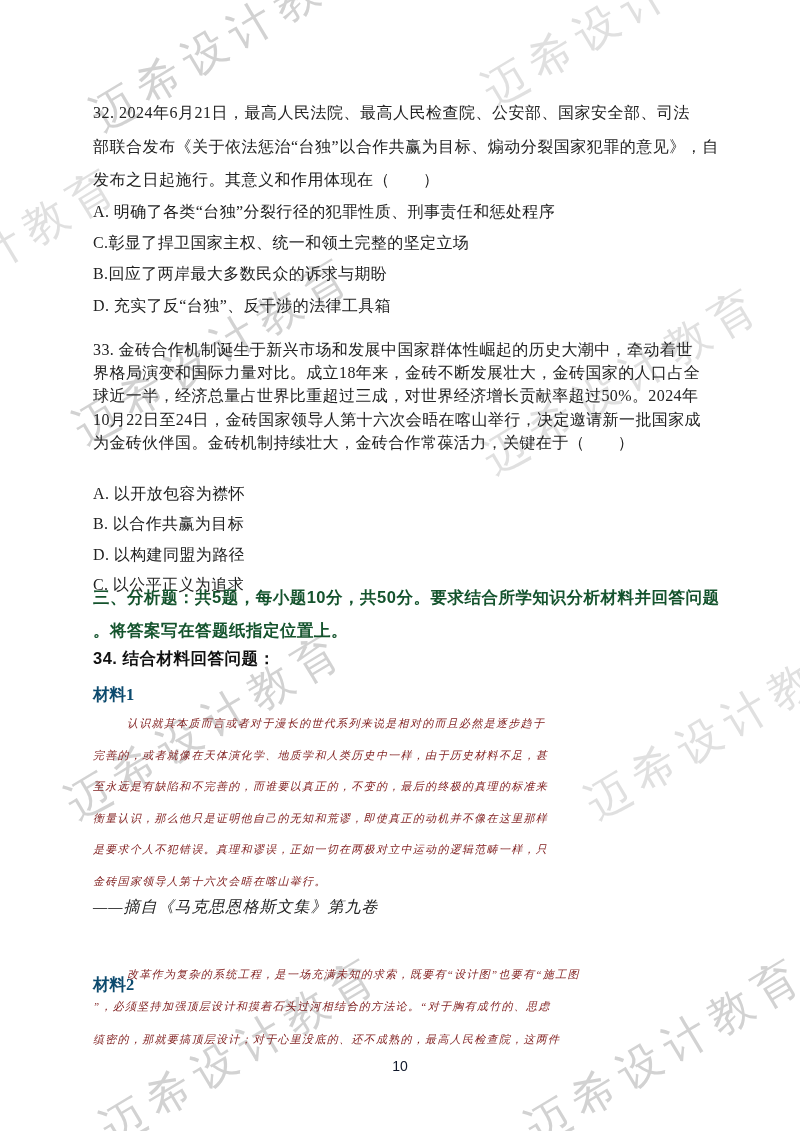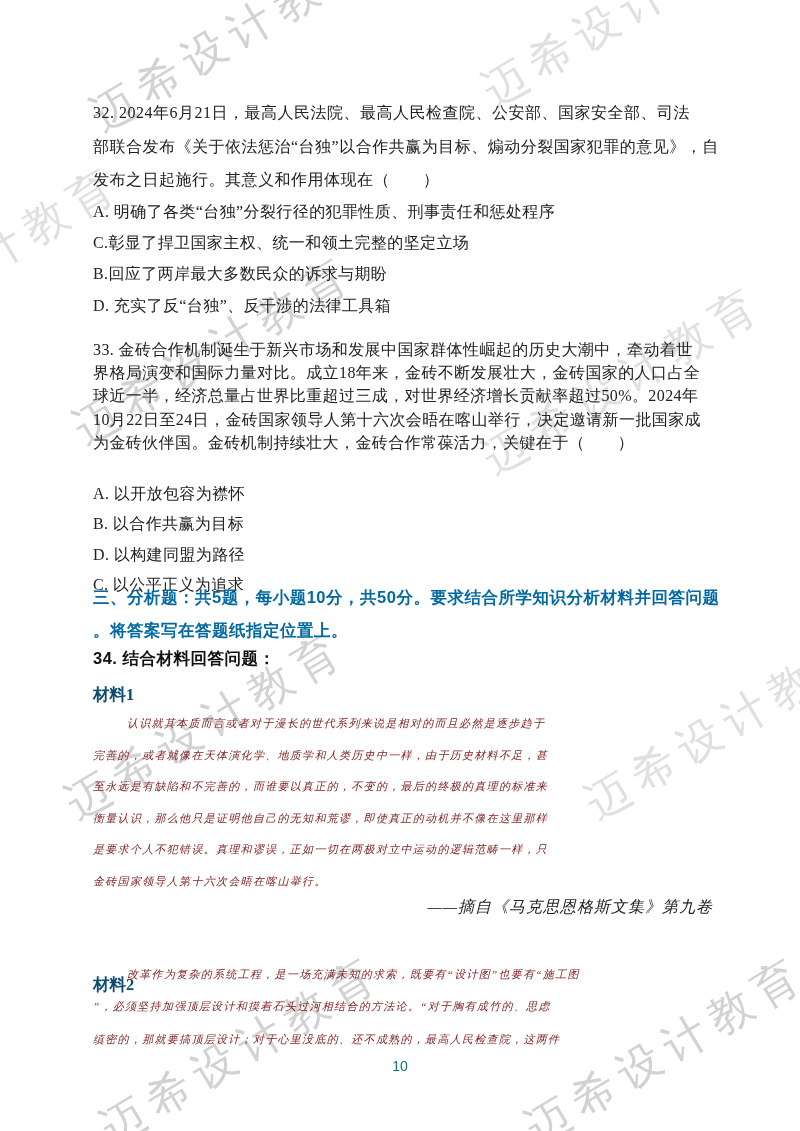--- a/index.html
+++ b/index.html
@@ -21,36 +21,36 @@
   .wm-light{opacity:.55;}
   
   .blk{position:absolute;left:93px;width:620px;z-index:1;}
   .line{white-space:nowrap;}
   .q-par{font-size:16px;letter-spacing:.5px;line-height:33.5px;}
   .q33-par{font-size:16px;letter-spacing:.4px;line-height:23.2px;}
   .opts32{font-size:16px;letter-spacing:.4px;line-height:31.2px;}
   .opts33{font-size:16px;letter-spacing:.4px;line-height:30.4px;margin-top:30px;}
   .sec-head{
     font-family:"Liberation Sans","DejaVu Sans",sans-serif;
-    font-weight:bold;font-size:16.5px;letter-spacing:.5px;line-height:32.5px;color:#0369a1;
+    font-weight:bold;font-size:16.5px;letter-spacing:.5px;line-height:32.5px;color:#14532d;
   }
   .q34-head{
     font-family:"Liberation Sans","DejaVu Sans",sans-serif;
     font-weight:bold;font-size:16.5px;letter-spacing:.5px;color:#111;
   }
   .mat-label{font-weight:bold;font-size:16.5px;color:#0c4a6e;}
   .kaiti{
     font-style:italic;font-size:11px;letter-spacing:1.3px;line-height:31.6px;color:#7f1d1d;
   }
   .kaiti-m2{line-height:32.4px;}
   .indent{padding-left:34px;}
-  .src-line{text-align:right;font-style:italic;font-size:16px;letter-spacing:1px;}
+  .src-line{font-style:italic;font-size:16px;letter-spacing:1px;}
   .page-num{
     position:absolute;left:0;width:800px;top:1058px;text-align:center;z-index:1;
-    font-family:"Liberation Sans","DejaVu Sans",sans-serif;font-size:14px;color:#0f766e;
+    font-family:"Liberation Sans","DejaVu Sans",sans-serif;font-size:14px;color:#0f172a;
   }
 </style>
 </head>
 <body>
 
 <div class="page">
 
   <div class="wm" style="left:95px;  top:90px;">迈希设计教育</div>
   <div class="wm wm-light" style="left:487px; top:65px;">迈希设计教育</div>
 

